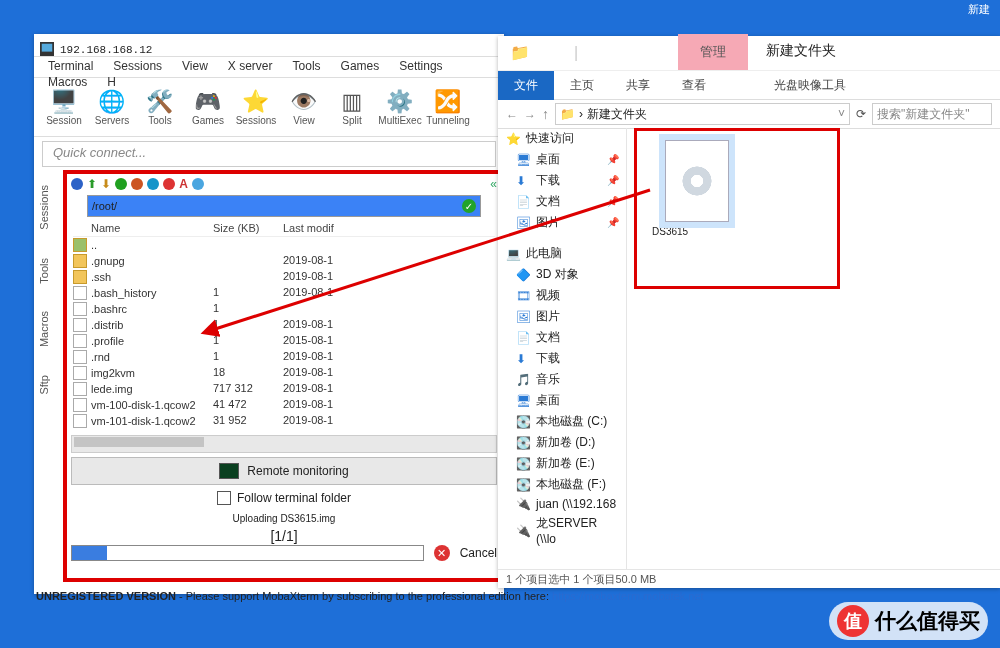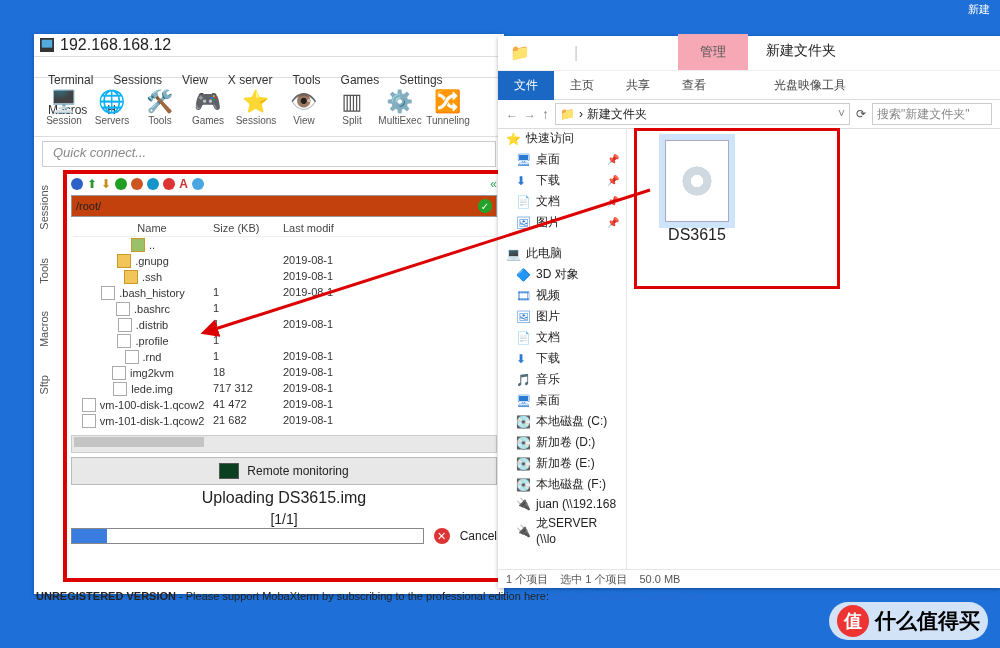--- a/index.html
+++ b/index.html
@@ -1,48 +1,48 @@
 <!DOCTYPE html>
 <html><head>
 <meta charset="utf-8">
 <style>
   html,body{margin:0;padding:0;width:1000px;height:648px;overflow:hidden;font-family:"Microsoft YaHei","Segoe UI",Tahoma,Arial,sans-serif;font-size:12px;background:#1e6fd8;color:#222;}
   .win-taskbar{position:absolute;top:0;right:0;height:14px;color:#fff;font-size:11px;padding:2px 10px;}
   
   .moba{position:absolute;left:34px;top:34px;width:470px;height:560px;background:#fff;box-shadow:0 1px 4px rgba(0,0,0,.3);}
-  .moba-title{height:22px;display:flex;align-items:center;padding:0 6px;font-size:16px;}
+  .moba-title{height:22px;display:flex;align-items:flex-end;padding:0 6px;font-size:11px;font-family:Liberation Mono, monospace;}
   .moba-title .ico{width:14px;height:14px;margin-right:6px;}
   .moba-menu{height:20px;border-top:1px solid #ddd;border-bottom:1px solid #ddd;padding:0 4px;font-size:12px;color:#333;}
-  .moba-menu span{display:inline-block;padding:2px 10px 0;margin-top:14px;}
+  .moba-menu span{display:inline-block;padding:2px 10px 0;}
   .moba-tools{height:54px;display:flex;align-items:center;padding:2px 6px;border-bottom:1px solid #ddd;}
   .moba-tools .tool{width:48px;text-align:center;font-size:10px;color:#555;}
   .moba-tools .tool .glyph{font-size:22px;height:26px;line-height:26px;}
   .quick{height:26px;border:1px solid #ccc;margin:4px 8px;background:#fff;color:#888;font-style:italic;padding:3px 10px;font-size:13px;box-sizing:border-box;}
   .moba-body{position:relative;height:calc(100% - 150px);}
   .vtabs{position:absolute;left:0;top:0;bottom:0;width:30px;border-right:1px solid #ccc;}
   .vtabs .vt{writing-mode:vertical-rl;transform:rotate(180deg);font-size:11px;color:#555;padding:14px 4px;}
   .sftp-panel{position:absolute;left:30px;right:0;top:0;bottom:0;border:3px solid #d00;outline:1px solid #d00;}
   .sftp-head{height:20px;display:flex;align-items:center;padding:0 4px;gap:4px;}
   .sftp-head .dot{width:12px;height:12px;border-radius:50%;display:inline-block;}
-  .pathbox{height:18px;margin:1px 4px;border:1px solid #999;background:#c2410c;font-size:11px;padding:1px 4px;display:flex;align-items:center;justify-content:space-between;}
+  .pathbox{height:18px;margin:1px 20px;border:1px solid #999;background:#3b82f6;font-size:11px;padding:1px 4px;display:flex;align-items:center;justify-content:space-between;}
   .pathbox .ok{width:14px;height:14px;border-radius:50%;background:#22a32a;color:#fff;font-size:10px;display:flex;align-items:center;justify-content:center;}
   .list{font-size:11px;color:#333;padding:2px 6px;}
   .list .hdr{display:flex;font-weight:normal;color:#444;border-bottom:1px solid #eee;padding:2px 0;}
   .list .row{display:flex;padding:1px 0;}
-  .c1{width:140px;display:flex;align-items:center;gap:4px;justify-content:center;}
+  .c1{width:140px;display:flex;align-items:center;gap:4px;}
   .c2{width:70px;text-align:left;}
   .c3{flex:1;text-align:left;}
   .fico{width:12px;height:12px;display:inline-block;}
   .fico.fld{background:#f2c55a;border:1px solid #c89a2b;}
   .fico.fil{background:#fff;border:1px solid #aaa;}
   .scroll-h{height:16px;margin:4px;background:#e8e8e8;border:1px solid #ccc;position:relative;}
   .scroll-h::before{content:'';position:absolute;left:2px;top:1px;height:10px;width:130px;background:#c4c4c4;}
   .remote-mon{height:26px;margin:2px 4px;border:1px solid #bbb;background:#e8e8e8;display:flex;align-items:center;justify-content:center;gap:8px;font-size:12px;}
   .chkrow{height:22px;display:flex;align-items:center;justify-content:center;gap:6px;font-size:12px;}
-  .upload{font-size:16px;text-align:center;margin-top:4px;}
+  .upload{font-size:10px;text-align:center;margin-top:4px;}
   .progress{height:14px;margin:2px 4px 0;display:flex;align-items:center;gap:10px;}
   .bar{flex:1;border:1px solid #888;background:#fff;height:14px;position:relative;}
   .bar .fill{position:absolute;left:0;top:0;bottom:0;width:10%;background:#3a7de0;}
   .bar .txt{position:absolute;width:100%;text-align:center;font-size:10px;top:0;}
   .cancel{width:16px;height:16px;border-radius:50%;background:#d33;color:#fff;font-size:11px;display:flex;align-items:center;justify-content:center;}
   .unreg{position:absolute;left:36px;bottom:46px;right:0;font-size:11px;}
   .unreg b{font-weight:bold;}
   .unreg a{color:#2a6bd0;}
   
   .term{position:absolute;left:378px;top:140px;width:130px;height:448px;background:#000;color:#fff;font-family:Consolas,monospace;font-size:10.5px;line-height:14px;padding:12px 6px 6px 10px;box-sizing:border-box;overflow:hidden;white-space:pre;}
@@ -66,24 +66,24 @@
   .exp-addr .path{flex:1;border:1px solid #ccc;height:20px;display:flex;align-items:center;padding:0 4px;gap:4px;font-size:12px;}
   .exp-addr .search{width:110px;border:1px solid #ccc;height:20px;padding:0 4px;color:#888;font-size:12px;display:flex;align-items:center;}
   .exp-body{position:absolute;left:0;right:0;top:92px;bottom:18px;display:flex;}
   .tree{width:128px;border-right:1px solid #e5e5e5;font-size:12px;overflow:hidden;}
   .tree .ti{display:flex;align-items:center;gap:6px;padding:2px 6px 2px 18px;}
   .tree .ti.top{padding-left:8px;}
   .tree .ti .ic{width:14px;height:14px;display:inline-block;}
   .tree .pin{color:#999;font-size:10px;margin-left:auto;}
   .content{flex:1;position:relative;}
   .redbox{position:absolute;left:7px;top:0;width:200px;height:155px;border:3px solid #d00;}
-  .file{position:absolute;left:25px;top:12px;width:90px;text-align:center;font-size:16px;}
+  .file{position:absolute;left:25px;top:12px;width:90px;text-align:left;font-size:10px;}
   .file .thumb{width:62px;height:80px;margin:0 auto 4px;background:#fff;border:1px solid #aab;position:relative;box-shadow:0 0 0 6px #cde4fb;}
   .file .thumb::after{content:'';position:absolute;left:50%;top:50%;width:34px;height:34px;margin:-17px 0 0 -17px;border-radius:50%;background:radial-gradient(circle,#fff 25%,#d0d8e0 26%,#d0d8e0 60%,#fff 61%);}
-  .exp-status{position:absolute;left:0;right:0;bottom:0;height:18px;border-top:1px solid #e5e5e5;font-size:11px;color:#555;display:flex;align-items:center;padding:0 8px;gap:12px;}
+  .exp-status{position:absolute;left:0;right:0;bottom:0;height:18px;border-top:1px solid #e5e5e5;font-size:11px;color:#555;display:flex;align-items:center;padding:0 8px;}
   
   .arrow-red{position:absolute;z-index:50;pointer-events:none;}
   
   .wm{position:absolute;right:12px;bottom:8px;display:flex;align-items:center;gap:6px;color:#000;font-size:21px;font-weight:bold;background:rgba(255,255,255,.8);padding:3px 8px;border-radius:20px;}
   .wm .circ{width:32px;height:32px;border-radius:50%;background:#e33;color:#fff;display:flex;align-items:center;justify-content:center;font-size:18px;}
 </style>
 </head>
 <body>
 
 <div class="win-taskbar">新建</div>
@@ -240,20 +240,21 @@
               </div>
               <div class="c2">1</div>
               <div class="c3">2019-08-1</div>
             </div>
             <div class="row">
               <div class="c1">
                 <span class="fico fil"></span>
                 <span>.profile</span>
               </div>
               <div class="c2">1</div>
+              <div class="c3">2015-08-1</div>
             </div>
             <div class="row">
               <div class="c1">
                 <span class="fico fil"></span>
                 <span>.rnd</span>
               </div>
               <div class="c2">1</div>
               <div class="c3">2019-08-1</div>
             </div>
             <div class="row">
@@ -278,29 +279,33 @@
                 <span>vm-100-disk-1.qcow2</span>
               </div>
               <div class="c2">41 472</div>
               <div class="c3">2019-08-1</div>
             </div>
             <div class="row">
               <div class="c1">
                 <span class="fico fil"></span>
                 <span>vm-101-disk-1.qcow2</span>
               </div>
-              <div class="c2">21 682</div>
+              <div class="c2">31 952</div>
               <div class="c3">2019-08-1</div>
             </div>
           </div>
       </div>
       <div class="scroll-h"></div>
       <div class="remote-mon">
         <span style="width:18px;height:14px;background:#0a4020;border:1px solid #555;display:inline-block"></span>
         <span>Remote monitoring</span>
+      </div>
+      <div class="chkrow">
+        <span style="width:12px;height:12px;border:1px solid #555;display:inline-block"></span>
+        <span>Follow terminal folder</span>
       </div>
       <div class="upload">Uploading DS3615.img</div>
       <div class="upload" style="font-size:14px">[1/1]</div>
       <div class="progress">
         <div class="bar">
             <div class="fill"></div>
           </div>
         <span class="cancel">✕</span>
         <span>Cancel</span>
       </div>

